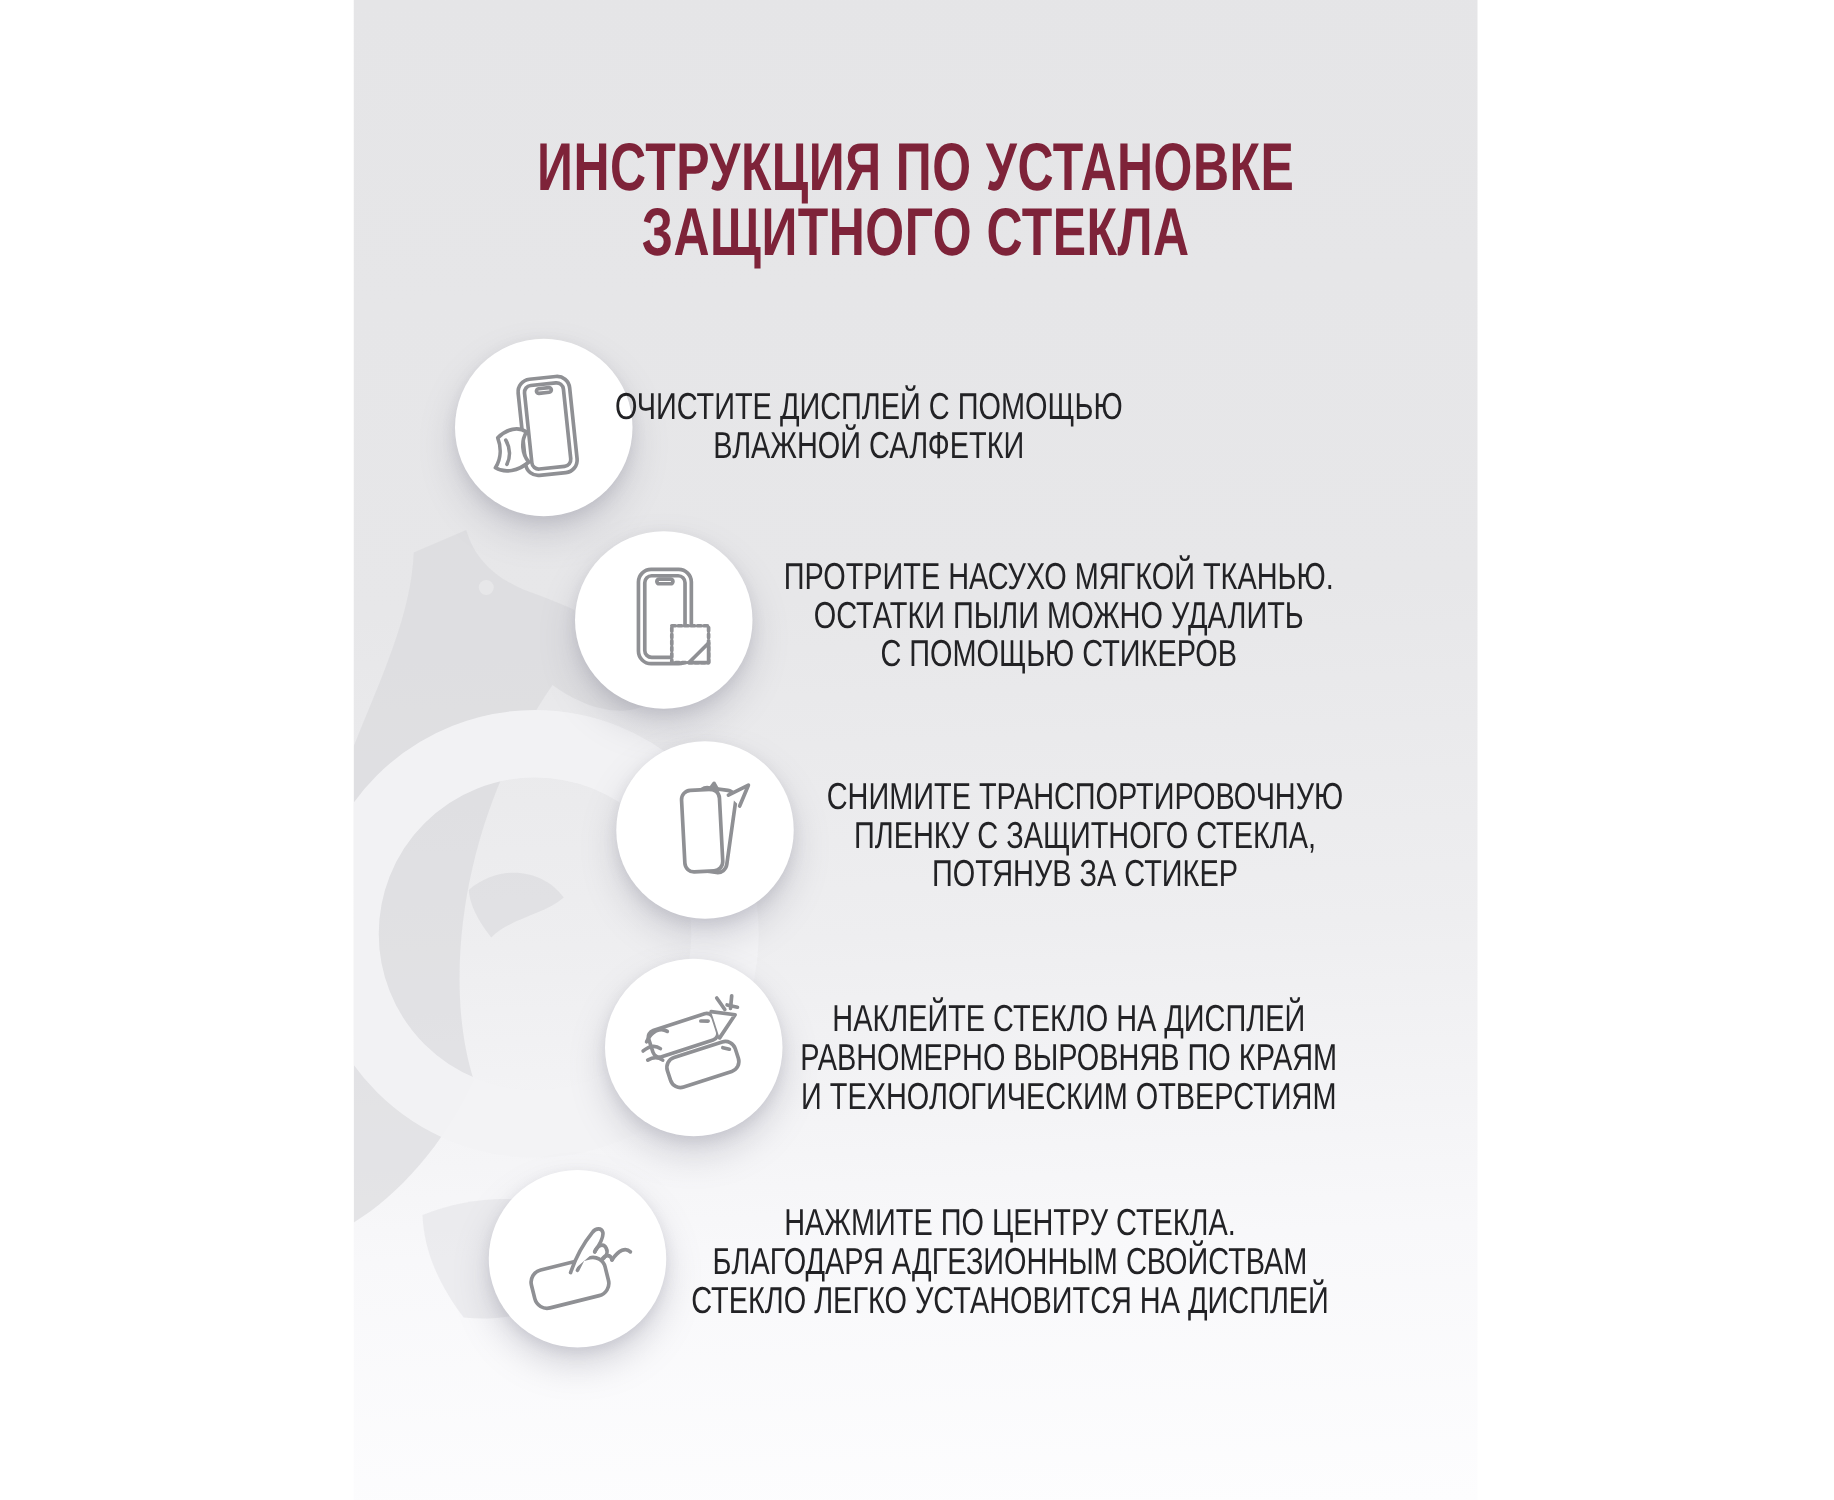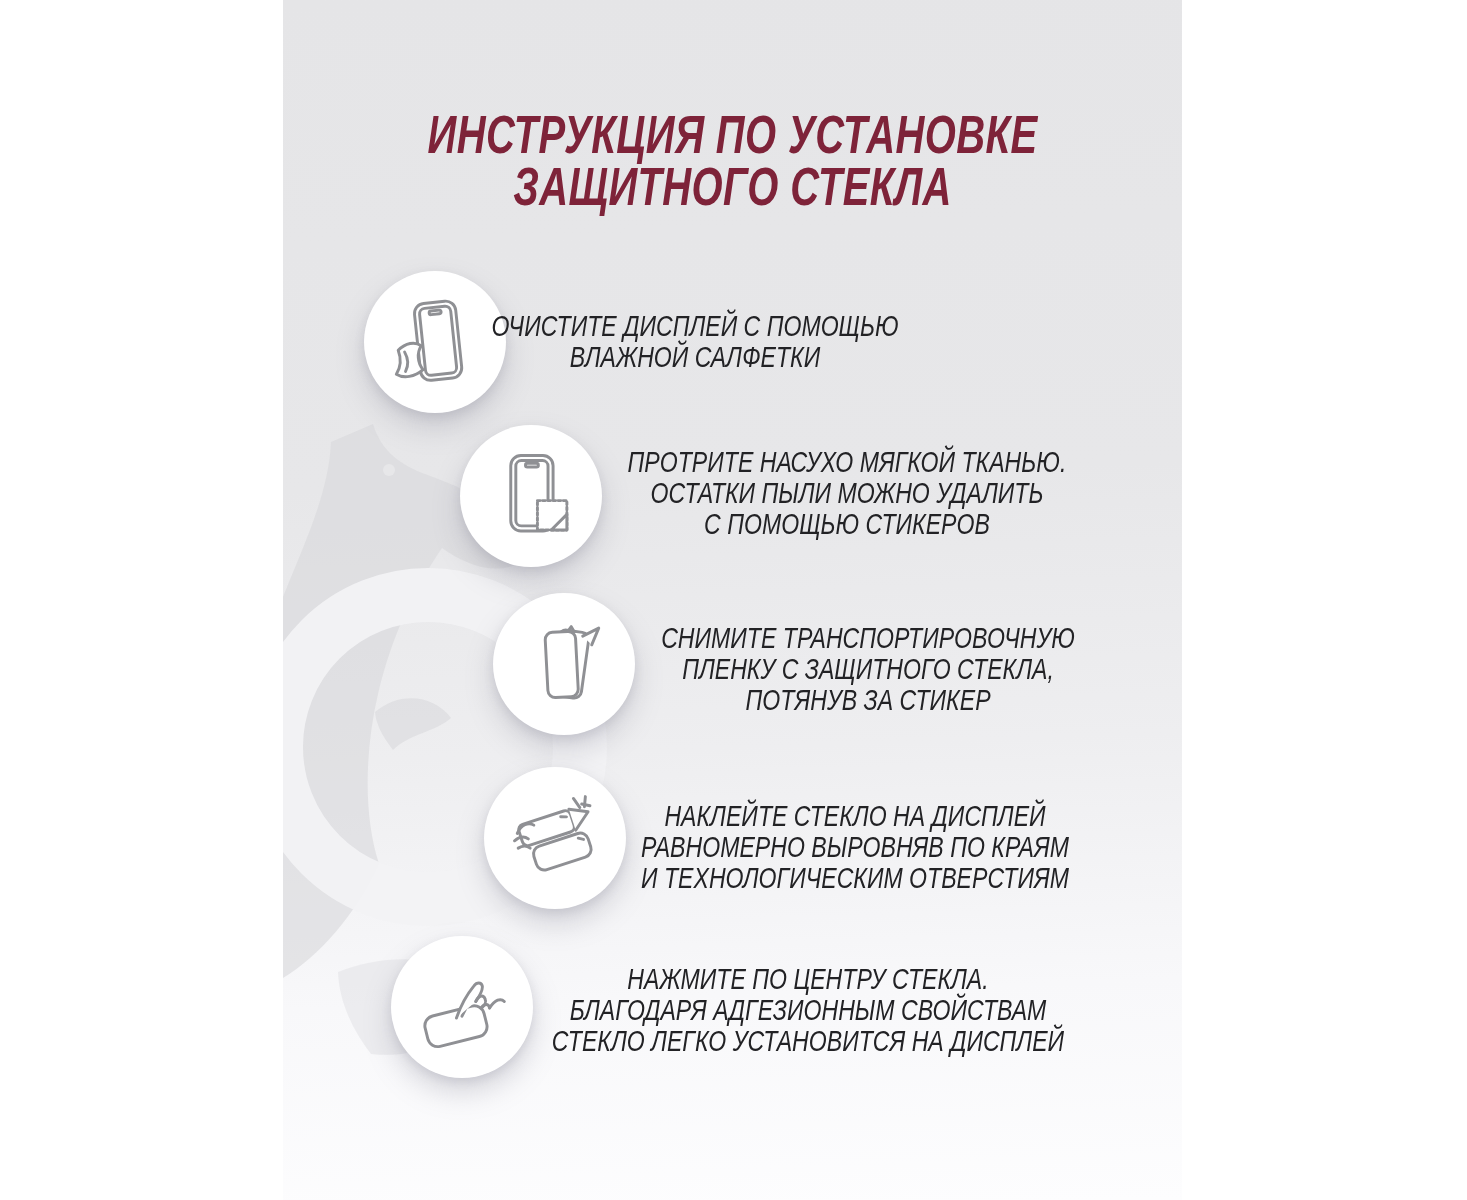--- a/index.html
+++ b/index.html
@@ -7,21 +7,20 @@
     width:1467px;height:1200px;
     background:#ffffff;
     font-family:"Liberation Sans", sans-serif;
     position:relative;
     overflow:hidden;
   }
   .card{
     position:absolute;left:283px;top:0;width:899px;height:1200px;
     background:linear-gradient(178deg,#e5e5e7 0%,#e7e7e9 40%,#eeeef0 62%,#f8f8fa 82%,#fdfdfe 100%);
     overflow:hidden;
-    font-style:italic;
   }
   .watermark{
     position:absolute;left:0;top:412px;width:470px;height:680px;
   }
   .title{
     position:absolute;left:0;top:108px;width:899px;
     margin:0;text-align:center;
     font-size:54px;line-height:52px;font-weight:bold;
     color:#7e2339;
     transform:scaleX(0.74);

